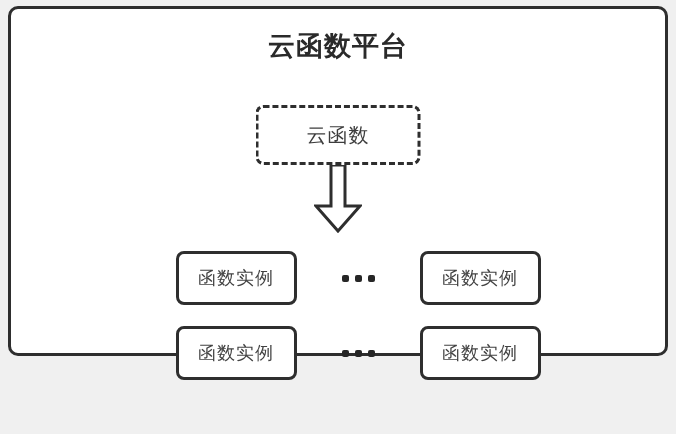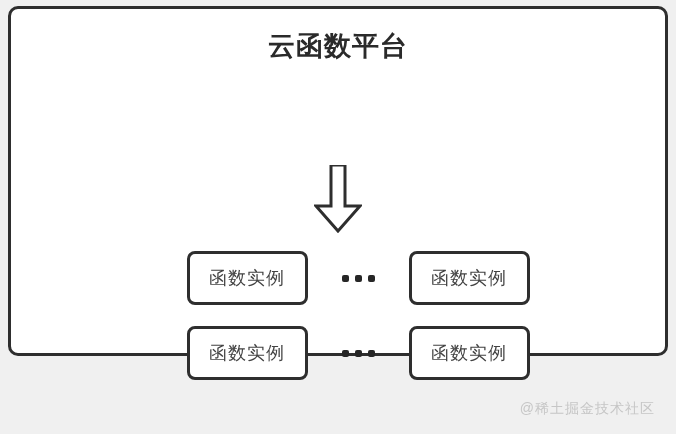--- a/index.html
+++ b/index.html
@@ -62,21 +62,21 @@
     width: 48px;
     height: 68px;
   }
   .instance-row {
     position: absolute;
     left: 0;
     right: 0;
     display: flex;
     align-items: center;
     justify-content: center;
-    gap: 34px;
+    gap: 45px;
     padding-left: 40px;
   }
   .row-1 { top: 242px; }
   .row-2 { top: 317px; }
   .instance-box {
     width: 121px;
     height: 54px;
     box-sizing: border-box;
     border: 3px solid #2e2e2e;
     border-radius: 8px;
@@ -109,20 +109,23 @@
     letter-spacing: 1px;
   }
 </style>
 </head>
 <body>
 
 <div class="card">
 
   <div class="title">云函数平台</div>
 
+  <div class="cloud-fn-box">
+    <span>云函数</span>
+  </div>
 
   <svg class="down-arrow" viewBox="0 0 48 68" xmlns="http://www.w3.org/2000/svg">
     <polygon points="17,0 31,0 31,41 46,41 24,66 2,41 17,41" fill="#ffffff" stroke="#2e2e2e" stroke-width="3" stroke-linejoin="miter"></polygon>
   </svg>
 
   <div class="instance-row row-1">
     <div class="instance-box">
       <span>函数实例</span>
     </div>
     <div class="ellipsis-dots">
@@ -142,15 +145,14 @@
     <div class="ellipsis-dots">
       <i></i>
         <i></i>
         <i></i>
     </div>
     <div class="instance-box">
       <span>函数实例</span>
     </div>
   </div>
 
-  <div class="watermark">@稀土掘金技术社区</div>
 
 </div>
 
 </body></html>

